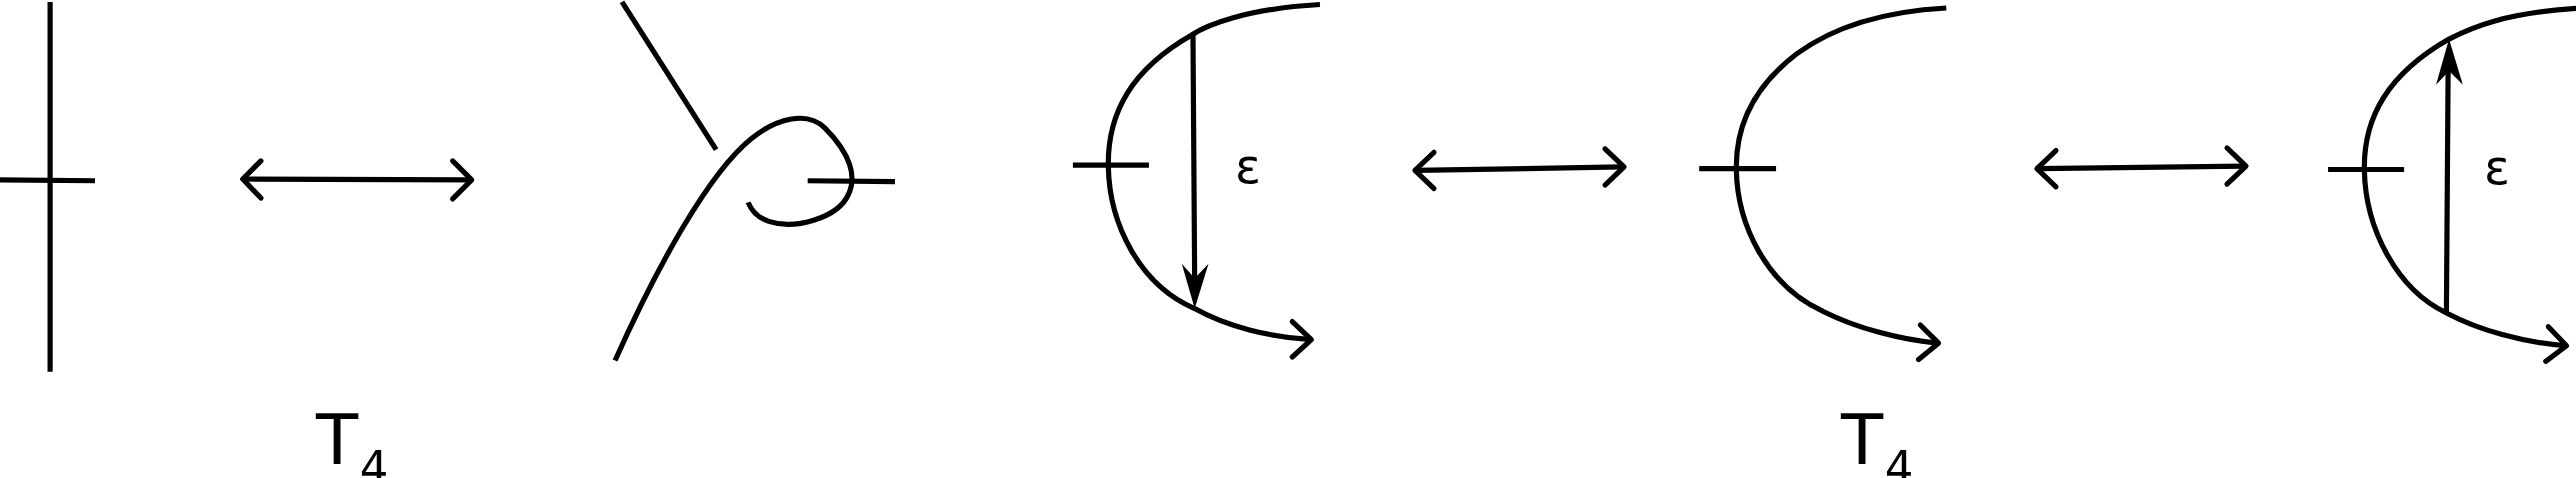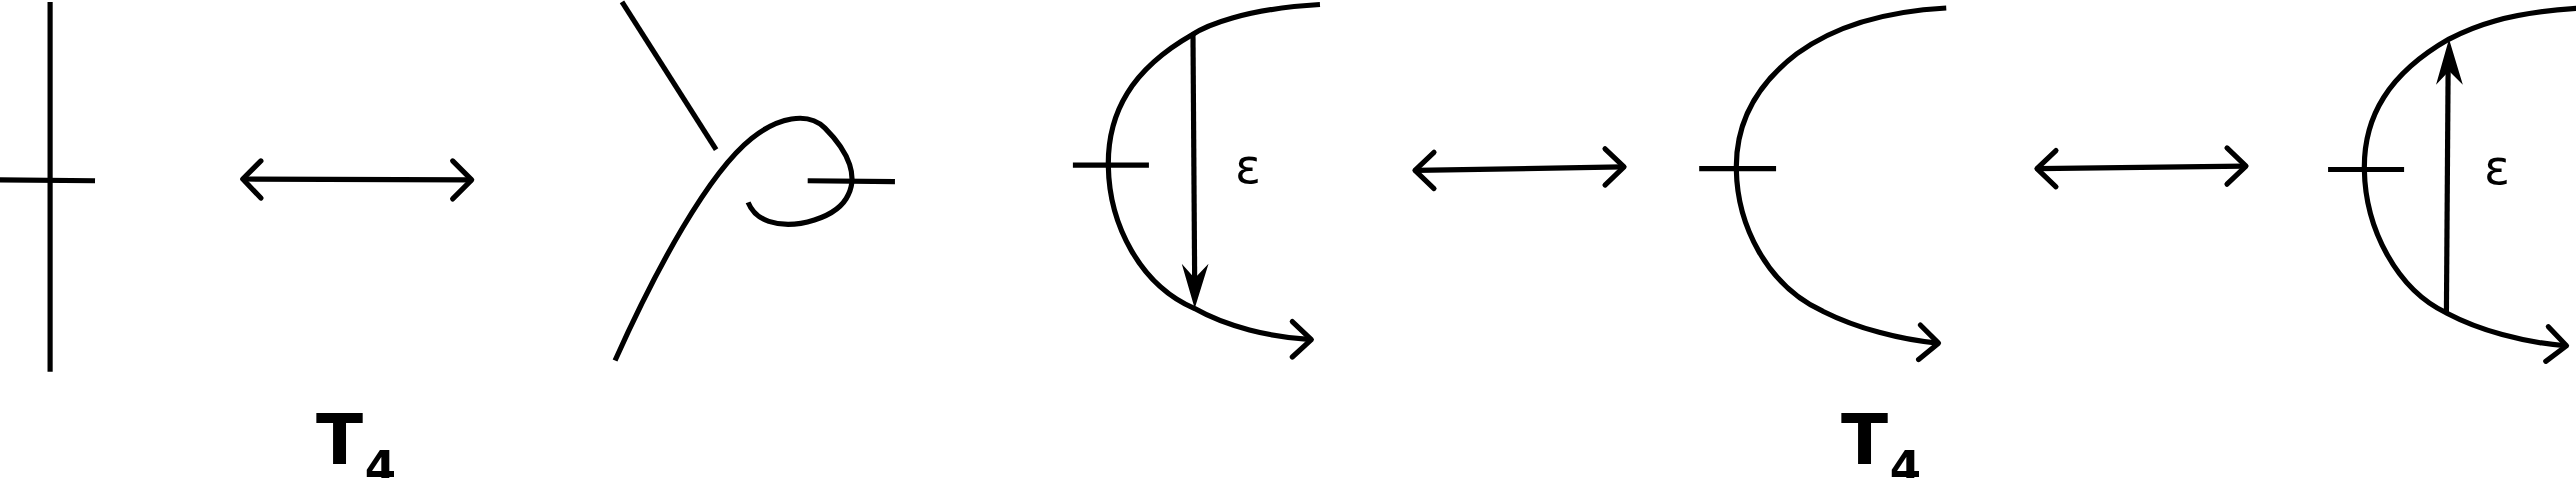--- a/index.html
+++ b/index.html
@@ -1,21 +1,21 @@
 <!DOCTYPE html>
 <html style="font-size:14px"><head>
   <meta charset="utf-8">
   <style>
     html, body { margin: 0; padding: 0; background: #ffffff; }
     body { width: 2576px; height: 479px; overflow: hidden; position: relative; }
     svg.diagram { position: absolute; left: 0; top: 0; width: 2576px; height: 479px; }
     .stroke { fill: none; stroke: #000000; stroke-width: 6; }
     .round { stroke-linecap: round; stroke-linejoin: round; }
     .label { position: absolute; font-family: "DejaVu Sans", sans-serif; color: #000000; line-height: 1; white-space: nowrap; }
-    .move-label { font-size: 69px; font-weight: bold; }
+    .move-label { font-size: 69px; }
     .move-label .sub { font-size: 45px; position: relative; top: 19px; left: 1.7px; }
     .eps { font-size: 48px; }
   </style>
 </head>
 <body>
 
 <svg class="diagram" viewBox="0 0 2982 554" xmlns="http://www.w3.org/2000/svg">
 
   <g>
     <line class="stroke" x1="58" y1="2" x2="58" y2="430"></line>

